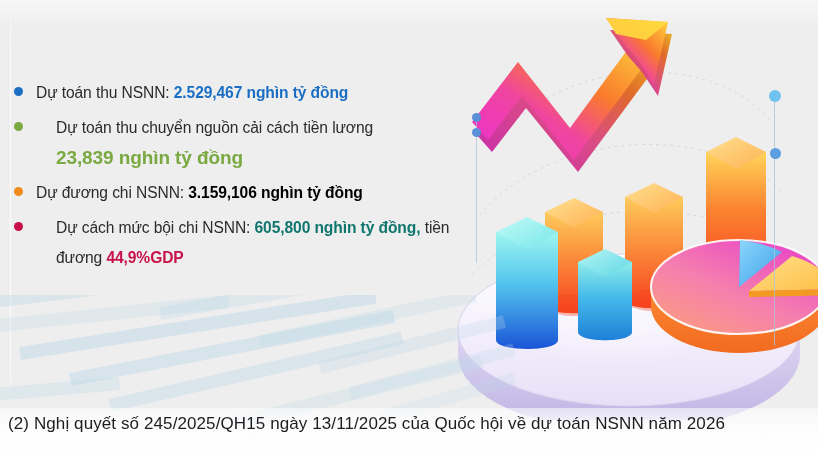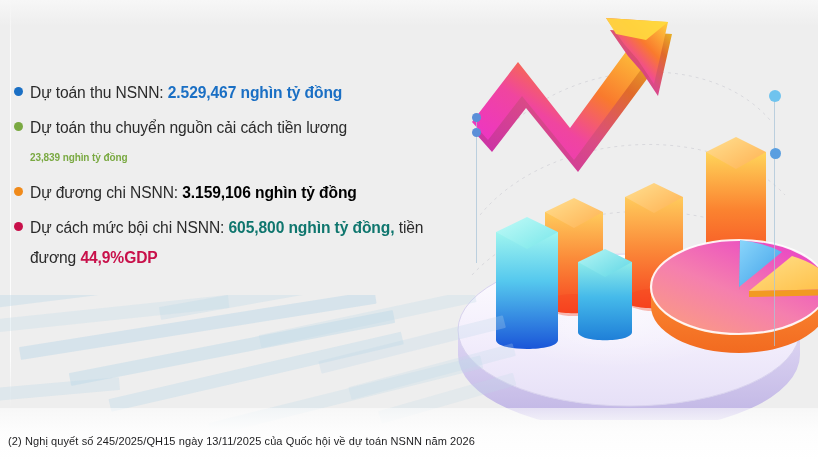--- a/index.html
+++ b/index.html
@@ -28,37 +28,37 @@
   .stripes i{
     position:absolute;display:block;height:13px;border-radius:1px;
     background:#bfd9e8;opacity:.55;
     transform-origin:left center;
   }
   .footer-band{
     position:absolute;left:0;bottom:0;width:818px;height:52px;
     background:linear-gradient(180deg,rgba(255,255,255,.55) 0%,#fdfdfd 45%,#ffffff 100%);
   }
   .footnote{
-    position:absolute;left:8px;bottom:13px;
-    font-size:11px;color:#1d1d1f;letter-spacing:.1px;white-space:nowrap;
+    position:absolute;left:8px;bottom:26px;
+    font-size:17px;color:#1d1d1f;letter-spacing:.1px;white-space:nowrap;
   }
 
   
   .bullets{position:absolute;left:10px;top:78px;width:430px;}
-  .row{position:relative;padding-left:20px;margin-bottom:5px;}
+  .row{position:relative;padding-left:26px;margin-bottom:5px;}
   .dot{
     position:absolute;left:4px;top:9px;width:9px;height:9px;border-radius:50%;
   }
   .line{
     font-size:15.6px;color:#2b2b2b;line-height:30px;white-space:nowrap;
     letter-spacing:-.1px;
   }
-  .line.wrap{white-space:normal;}
+  .line.wrap{white-space:normal;margin-left:20px;}
   .hi{font-weight:bold;}
-  .sub{display:block;font-size:10px;line-height:30px;font-weight:bold;}
+  .sub{display:block;font-size:19px;line-height:30px;font-weight:bold;}
 
   
   .art{position:absolute;left:440px;top:0;width:378px;height:420px;}
   .art svg{display:block;}
 
   
   .conn{position:absolute;background:#a9c4d8;width:1px;opacity:.75;}
   .cdot{position:absolute;border-radius:50%;}
 </style>
 </head>

